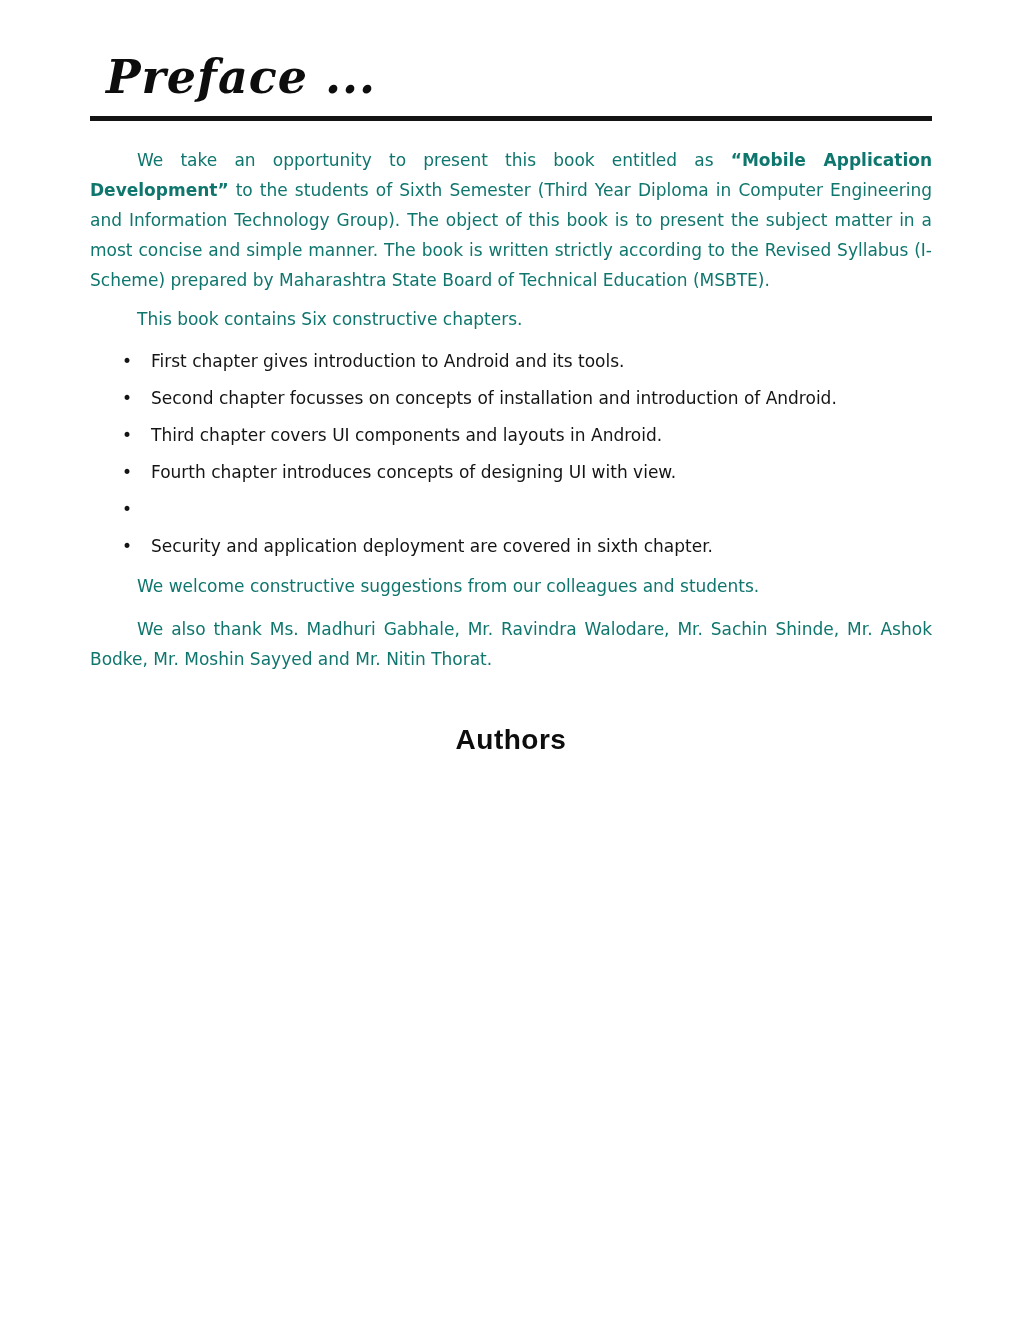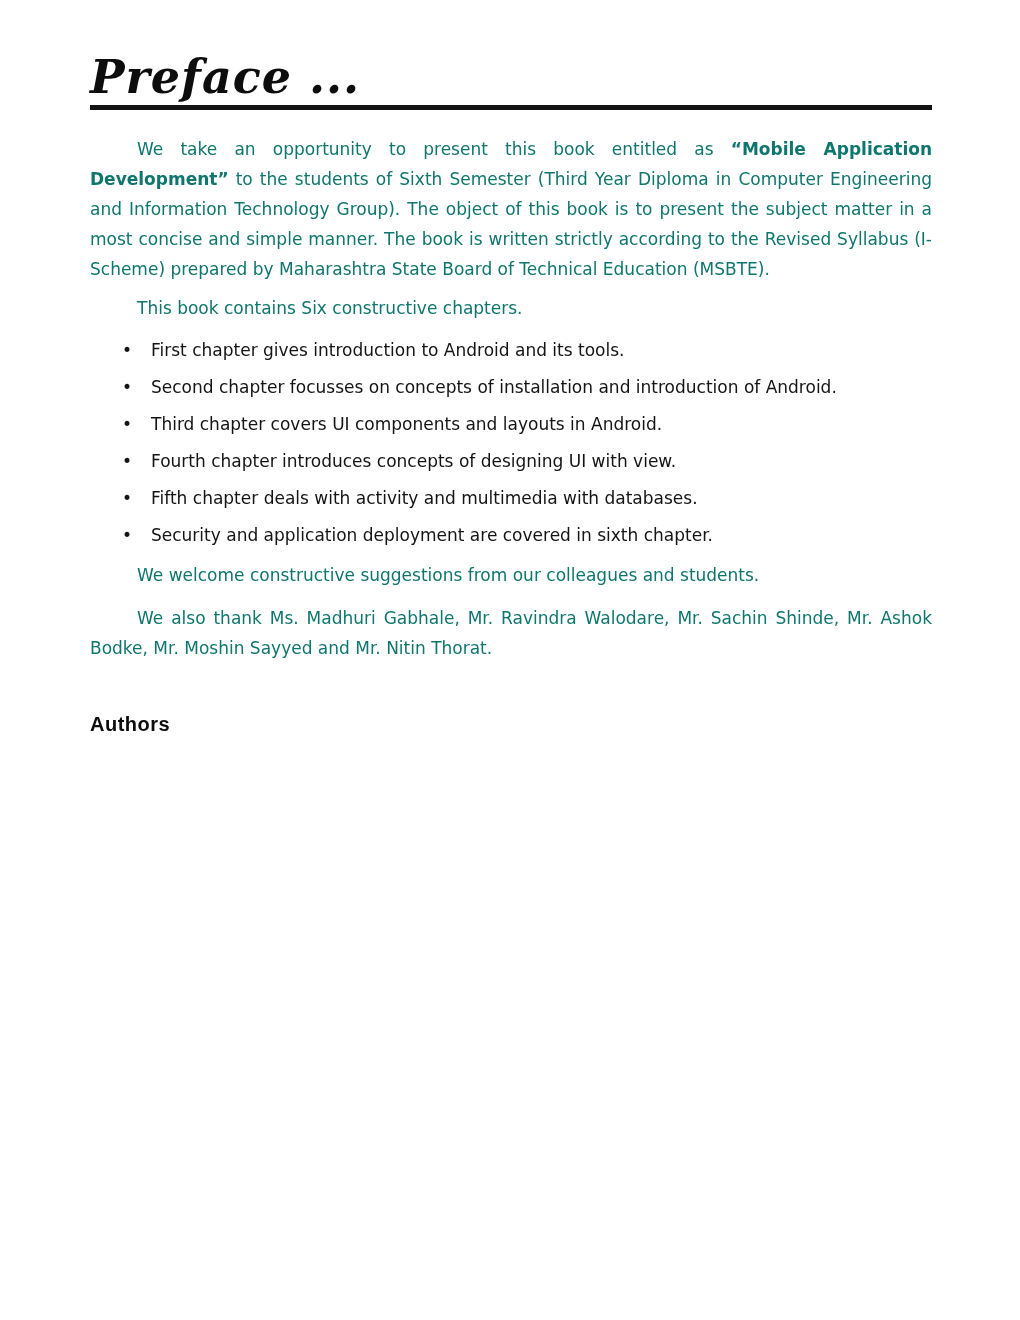--- a/index.html
+++ b/index.html
@@ -22,21 +22,21 @@
     padding: 0 88px 0 90px;
     background: #ffffff;
   }
   .title-block { margin-top: 54px; }
   h1.preface-title {
     font-family: "DejaVu Serif", serif;
     font-style: italic;
     font-weight: 700;
     font-size: 46px;
     line-height: 46px;
-    margin: 0;
+    margin: 16px;
     letter-spacing: 1px;
     color: #0d0d0d;
   }
   .title-rule {
     height: 5px;
     background: #141414;
     margin-top: 5px;
     width: 100%;
   }
   .para {
@@ -62,24 +62,24 @@
     line-height: 24px;
     margin-bottom: 13px;
     color: #141414;
   }
   ul.chapter-list li .marker {
     flex: 0 0 29px;
     font-size: 17px;
   }
   .signature {
     margin-top: 50px;
-    text-align: left;
+    text-align: center;
     font-family: "Liberation Sans", sans-serif;
     font-weight: 700;
-    font-size: 20px;
+    font-size: 28px;
     letter-spacing: 0.5px;
     color: #0d0d0d;
   }
   strong { font-weight: 700; }
 </style>
 </head>
 <body>
 
 <div class="page">
 
@@ -104,21 +104,20 @@
     <li>
       <span class="marker">•</span>
       <span>Third chapter covers UI components and layouts in Android.</span>
     </li>
     <li>
       <span class="marker">•</span>
       <span>Fourth chapter introduces concepts of designing UI with view.</span>
     </li>
     <li>
       <span class="marker">•</span>
-      <span>Fifth chapter deals with activity and multimedia with databases.</span>
     </li>
     <li>
       <span class="marker">•</span>
       <span>Security and application deployment are covered in sixth chapter.</span>
     </li>
   </ul>
 
 
   <p class="para indent gap">We welcome constructive suggestions from our colleagues and students.</p>
 

